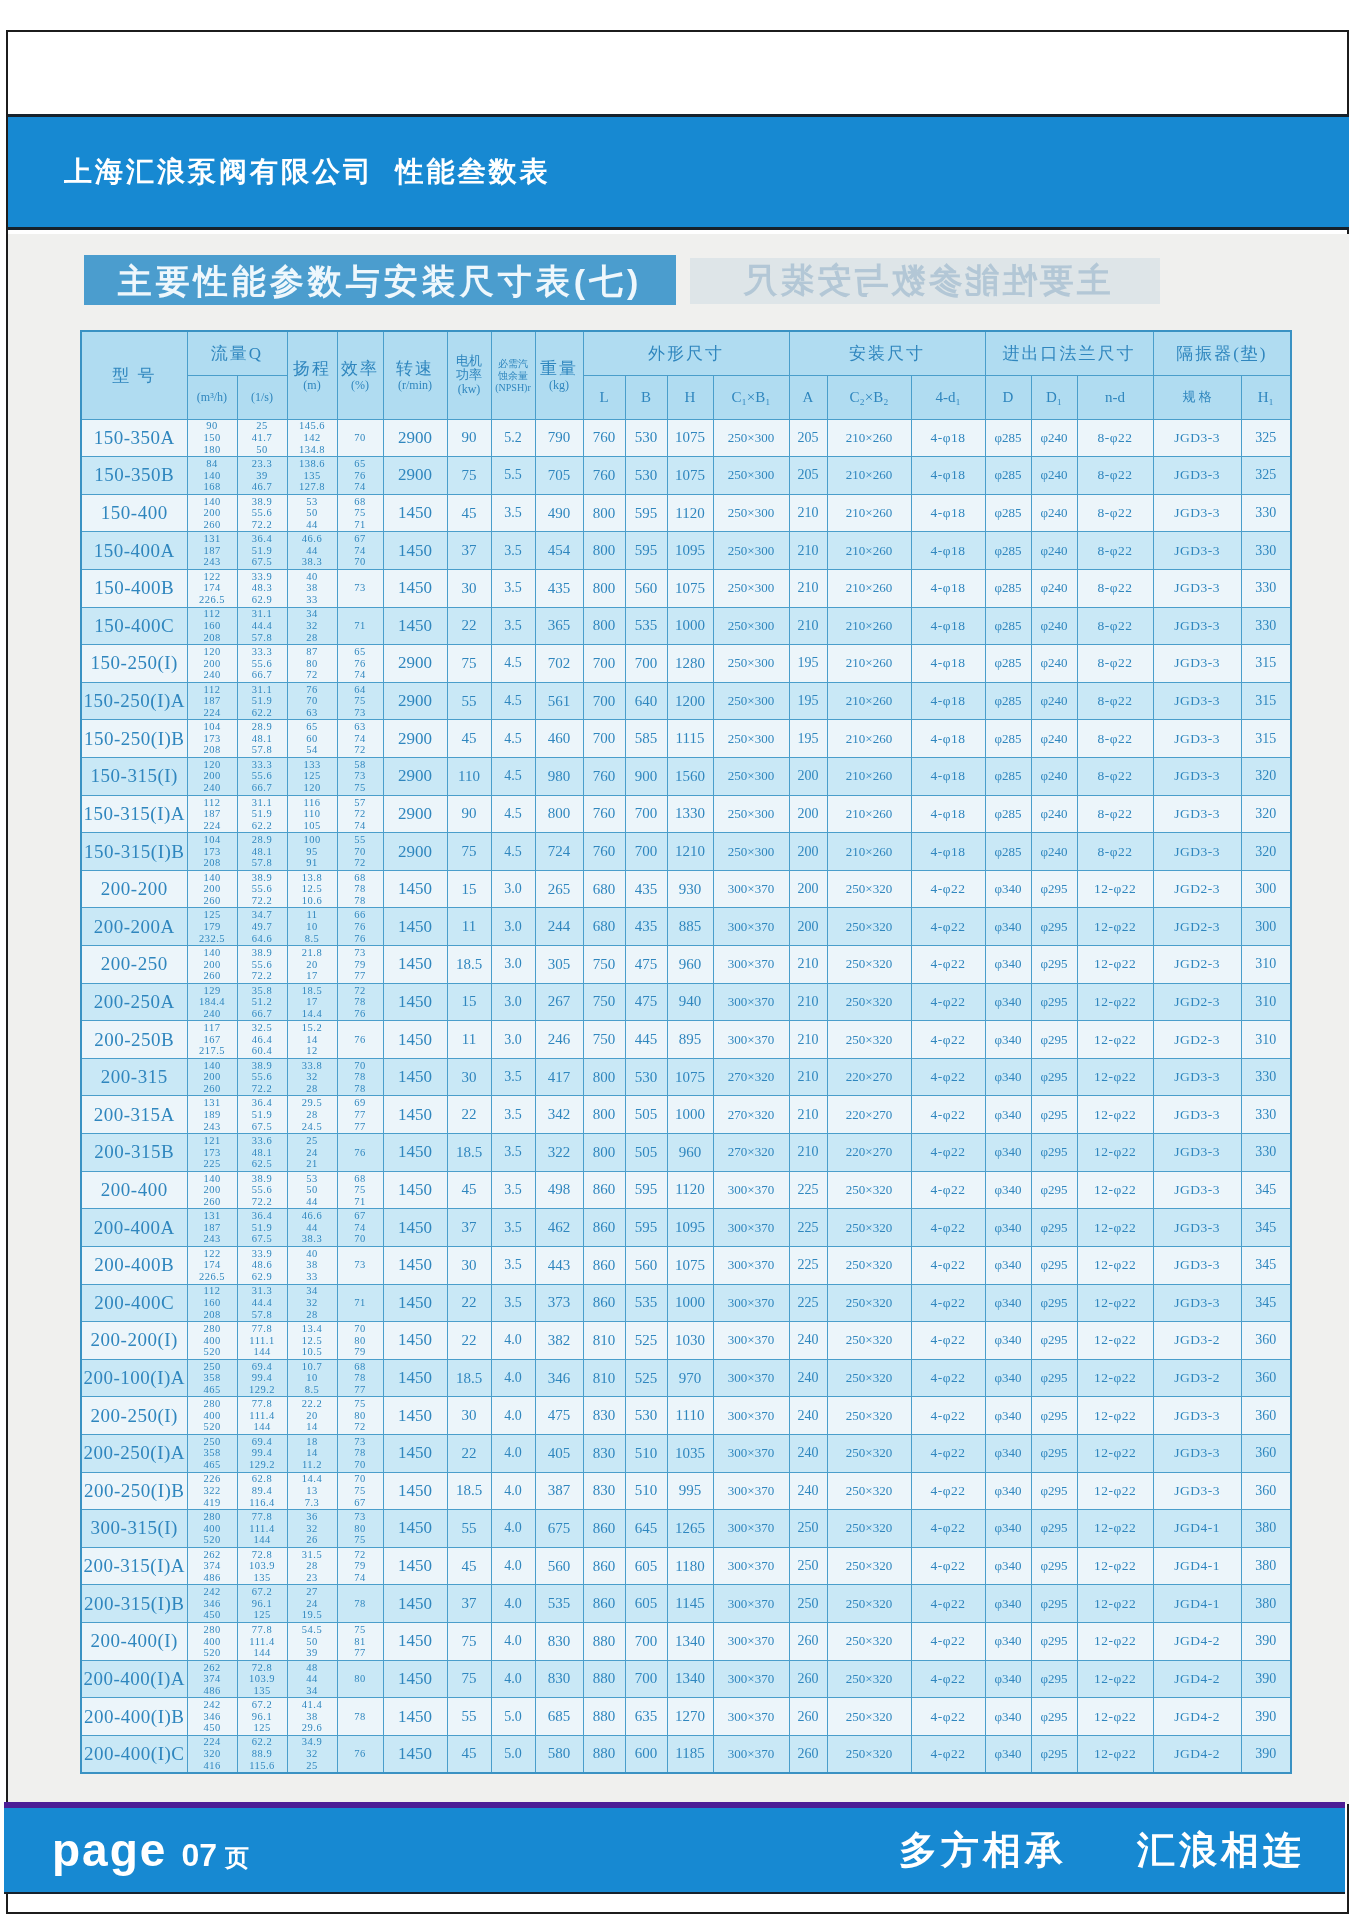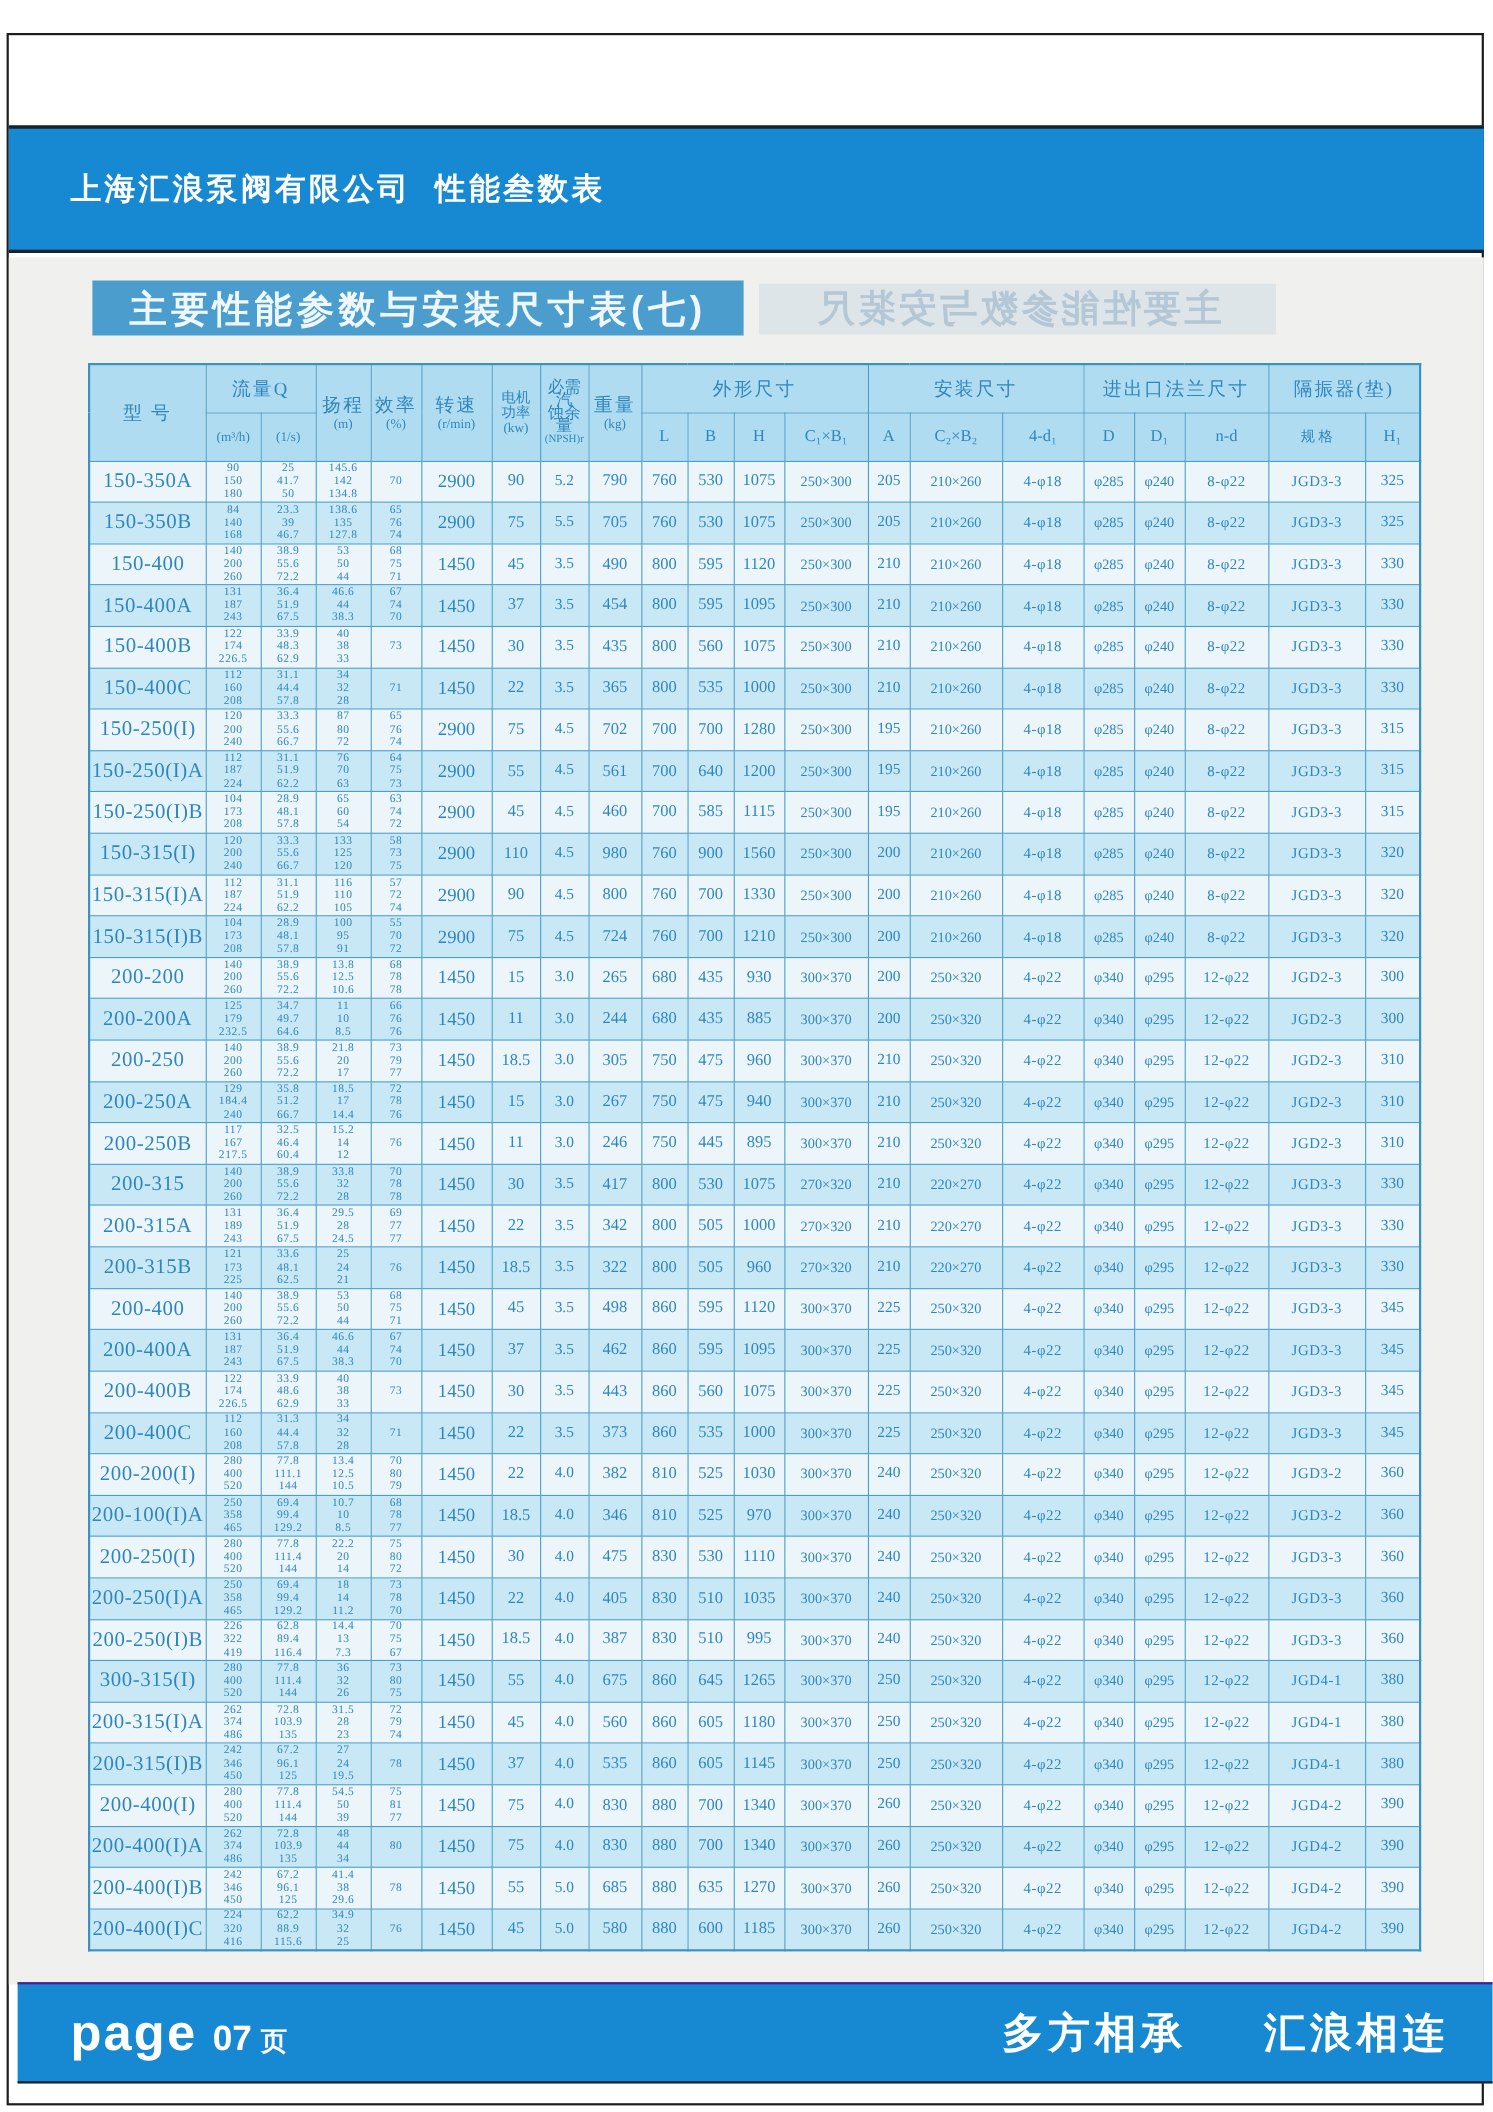--- a/index.html
+++ b/index.html
@@ -54,21 +54,21 @@
   }
   .pump-table th,.pump-table td{
     border:1px solid #4a9ecb;padding:0;text-align:center;vertical-align:middle;
     overflow:hidden;
   }
   .pump-table thead th{background:#b0dcf1;font-weight:normal;}
   .pump-table thead tr.group-row{height:44px;}
   .pump-table thead tr.unit-row{height:44px;}
   .h-label{display:block;font-size:17px;letter-spacing:2px;white-space:pre-line;line-height:19px;color:#2f86be;}
   .h-label.small{font-size:13px;line-height:14px;letter-spacing:0;}
-  .h-label.tiny{font-size:15px;line-height:12px;letter-spacing:0;}
+  .h-label.tiny{font-size:10px;line-height:12px;letter-spacing:0;}
   .h-unit{display:block;font-size:12px;line-height:14px;letter-spacing:0;color:#2f86be;}
   .h-unit.tiny{font-size:10px;line-height:11px;}
   .h-letter{font-size:15px;}
   .pump-table tbody tr{height:37.61px;}
   .pump-table tbody tr.odd{background:#ecf5fa;}
   .pump-table tbody tr.even{background:#c9e8f6;}
   .pump-table td{white-space:pre-line;}
   .c-model{font-size:19px;text-align:left;padding-left:7px;letter-spacing:0.5px;}
   .c-tri{font-size:10.5px;line-height:11.6px;letter-spacing:0.5px;}
   .c-rpm{font-size:17px;}
@@ -78,22 +78,22 @@
   .c-lbh{font-size:15px;}
   .c-pair{font-size:13px;}
   .c-a{font-size:14px;}
   .c-d1{font-size:13.5px;letter-spacing:0.5px;}
   .c-dd{font-size:13px;}
   .c-nd{font-size:13.5px;letter-spacing:0.5px;}
   .c-spec{font-size:13.5px;letter-spacing:0.5px;}
   .c-h1{font-size:14px;}
   
   .foot-band{
-    position:absolute;left:16px;top:1802px;width:1341px;height:92px;
-    background:#1789d2;border-top:2px solid #4c1d95;border-bottom:2px solid #16222c;
+    position:absolute;left:4px;top:1802px;width:1341px;height:92px;
+    background:#1789d2;border-top:6px solid #4c1d95;border-bottom:2px solid #16222c;
     box-sizing:border-box;display:flex;align-items:center;justify-content:space-between;
   }
   .foot-left{display:flex;align-items:baseline;padding-left:48px;color:#ffffff;}
   .foot-page-word{font-size:46px;font-weight:bold;letter-spacing:2px;}
   .foot-page-num{font-size:32px;font-weight:bold;margin-left:14px;}
   .foot-page-cn{font-size:24px;font-weight:bold;margin-left:8px;}
   .foot-right{display:flex;align-items:flex-end;gap:70px;padding-right:40px;color:#ffffff;}
   .foot-slogan{font-size:38px;font-weight:bold;letter-spacing:4px;white-space:nowrap;}
 </style>
 </head>

